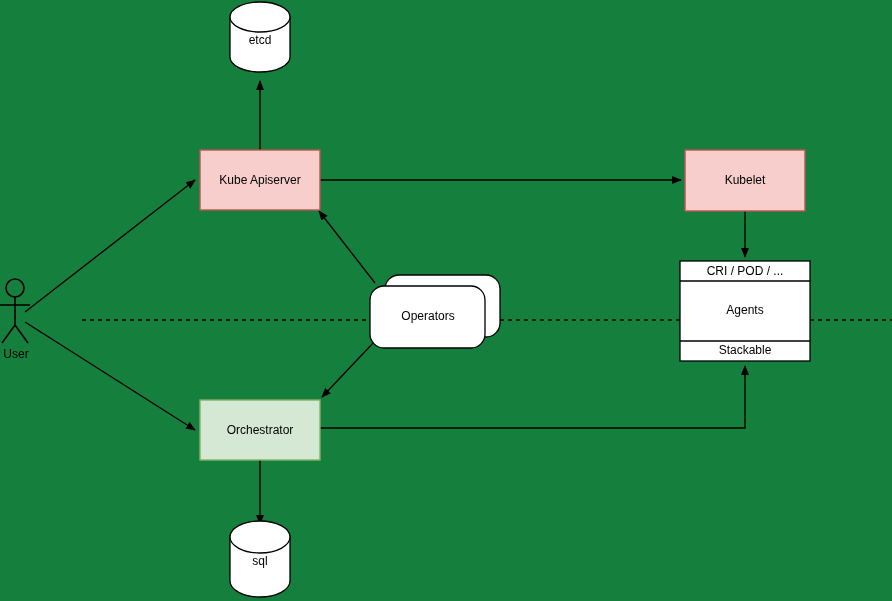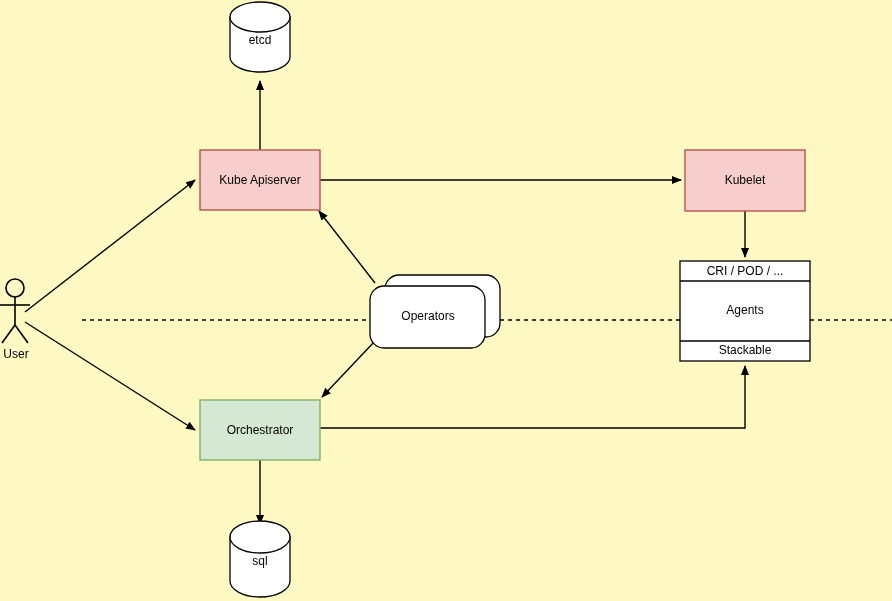--- a/index.html
+++ b/index.html
@@ -11,21 +11,21 @@
   body {
     font-family: "Liberation Sans", sans-serif;
     width: 892px;
     height: 601px;
     overflow: hidden;
   }
   #diagram-root {
     position: relative;
     width: 892px;
     height: 601px;
-    background: #fef9c3;
+    background: #15803d;
   }
   svg#diagram-canvas {
     position: absolute;
     top: 0;
     left: 0;
     width: 892px;
     height: 601px;
   }
   .node-label {
     font-family: "Liberation Sans", sans-serif;

